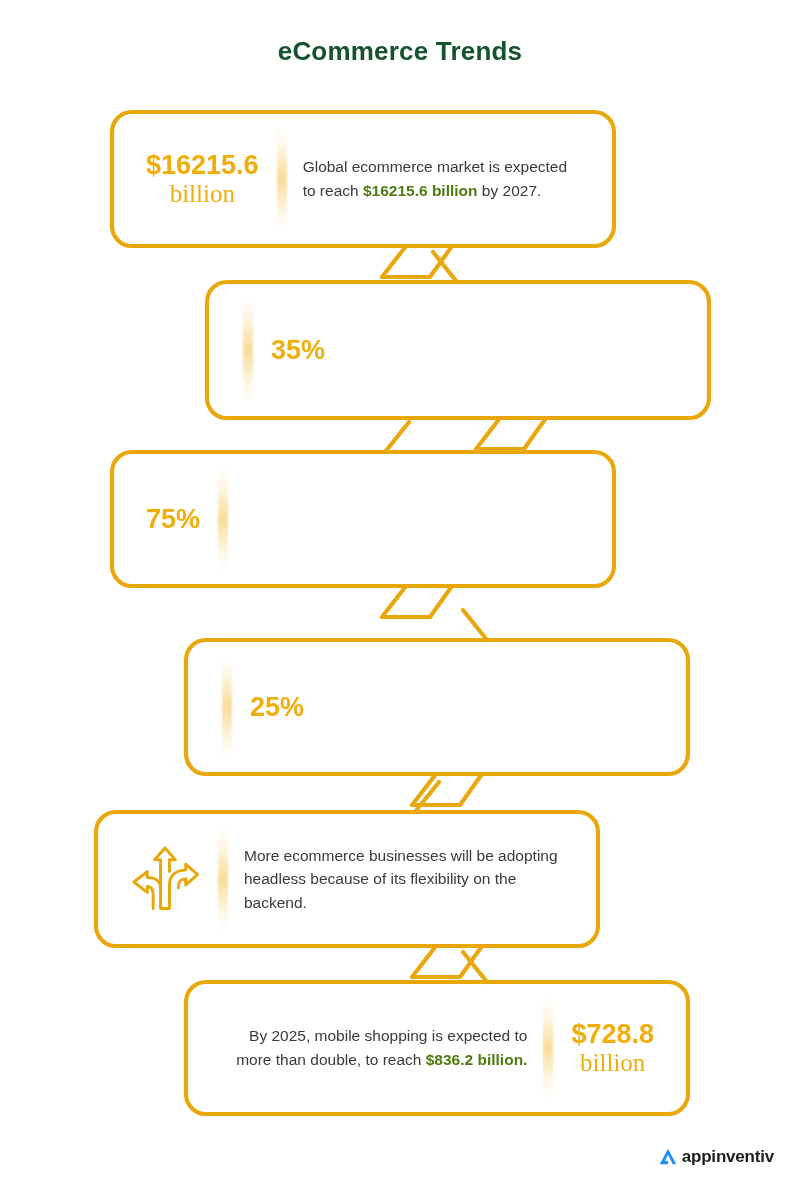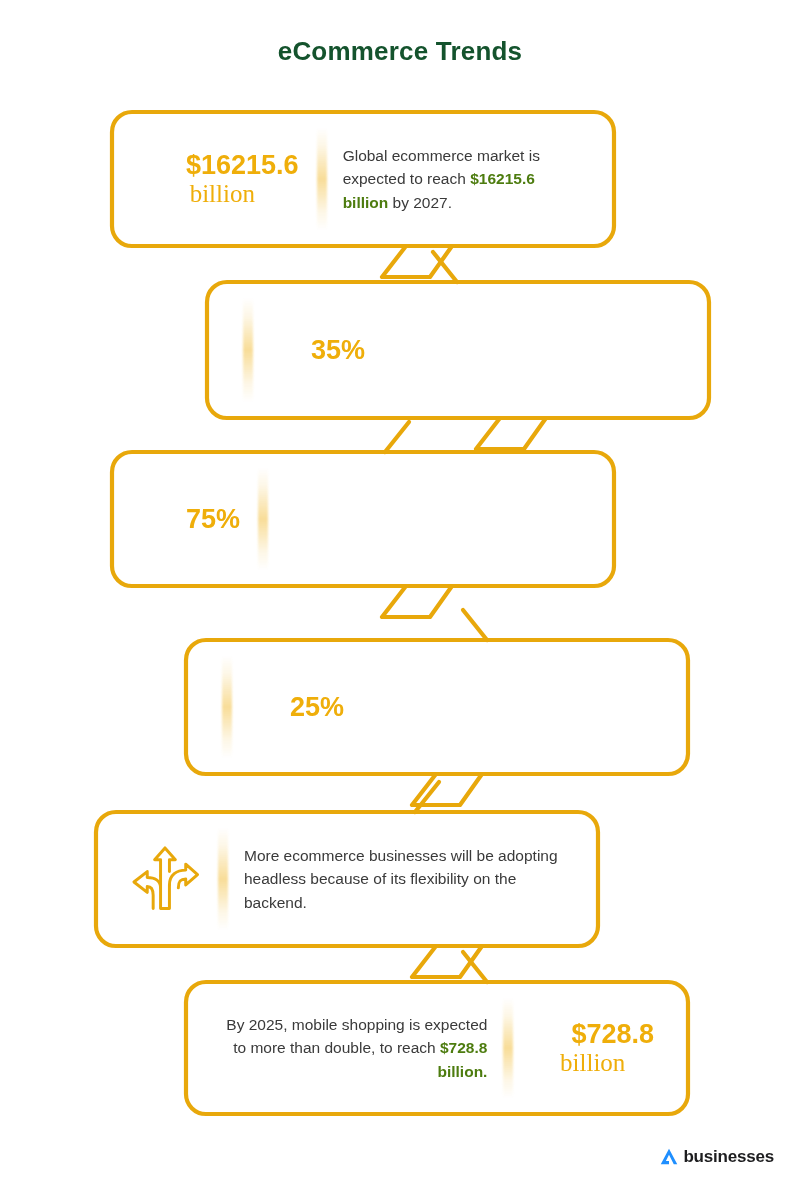--- a/index.html
+++ b/index.html
@@ -66,21 +66,20 @@
     flex: 0 0 auto;
     text-align: center;
     color: #efae0a;
     line-height: 1.12;
     padding: 0 8px;
   }
   .stat-value {
     font-size: 27px;
     font-weight: bold;
     white-space: nowrap;
-    margin-left: 40px;
   }
   .stat-unit {
     font-size: 25px;
     font-weight: normal;
     font-family: Liberation Serif, serif;
   }
 
   
   .icon-col {
     flex: 0 0 auto;
@@ -268,29 +267,29 @@
           <path d="M 44 62 C 44 52 36 48 26 48 V 40 L 8 54 L 26 68 V 60 C 32 60 34 64 34 72 V 90"></path>
         </svg>
       </div>
       <div class="divider"></div>
       <div class="body-text align-left"><span>More ecommerce businesses will be adopting headless because of its flexibility on the backend.</span></div>
     </div>
   </div>
 
   <div class="card" id="card-6">
     <div class="card-inner">
-      <div class="body-text align-right"><span>By 2025, mobile shopping is expected to more than double, to reach </span><b>$728.8 billion.</b></div>
+      <div class="body-text align-right"><span>By 2025, mobile shopping is expected to more than double, to reach </span><b>$836.2 billion.</b></div>
       <div class="divider"></div>
       <div class="stat">
         <div class="stat-value">$728.8</div>
         <div class="stat-unit">billion</div>
       </div>
     </div>
   </div>
 
 </div>
 
 <div class="footer-logo">
   <svg class="logo-mark" width="22" height="22" viewBox="0 0 24 24">
     <path d="M12 3 L21 20 L17.2 20 L12 9.6 L8.6 16.4 L12 16.4 L12 20 L3 20 Z" fill="#1F8FFF"></path>
   </svg>
-  <span class="logo-word">businesses</span>
+  <span class="logo-word">appinventiv</span>
 </div>
 
 </body></html>

